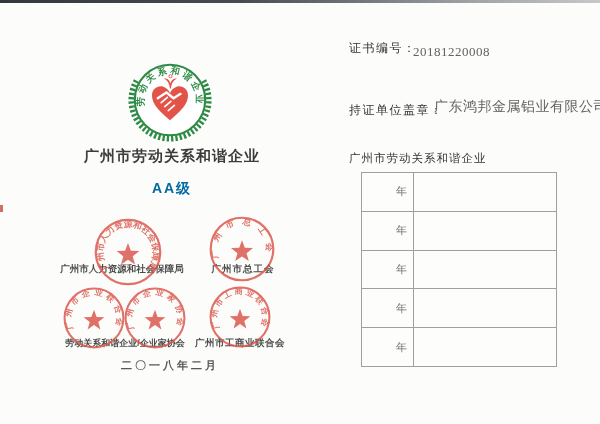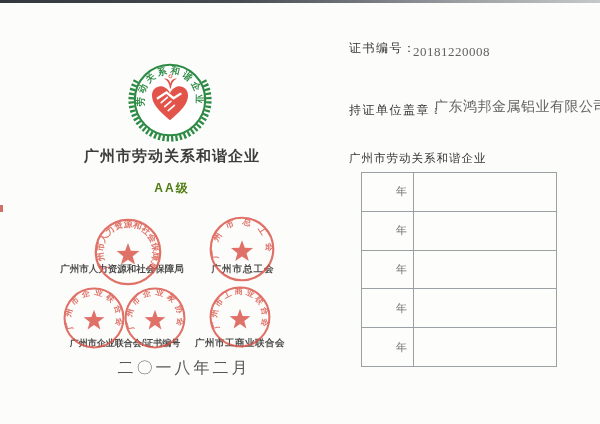--- a/index.html
+++ b/index.html
@@ -17,33 +17,33 @@
     background:#c24036;opacity:.75;
   }
   
   .emblem{position:absolute;left:126px;top:56px;width:88px;height:88px;}
   .title{
     position:absolute;left:0;top:147px;width:344px;text-align:center;
     font-size:15px;font-weight:bold;color:#3c3c3c;letter-spacing:1px;
   }
   .grade{
     position:absolute;left:0;top:180px;width:344px;text-align:center;
-    font-size:12px;font-weight:bold;color:#4d7c0f;letter-spacing:2px;
+    font-size:14px;font-weight:bold;color:#0369a1;letter-spacing:2px;
   }
   .agency{
     position:absolute;transform:translateX(-50%);white-space:nowrap;
     font-size:9.5px;font-weight:bold;color:#4b4b4b;letter-spacing:0px;
   }
   .agency.a1{left:122px;top:263px;}
   .agency.a2{left:243px;top:263px;letter-spacing:1px;}
   .agency.a3{left:125px;top:337px;font-size:9px;}
   .agency.a4{left:240px;top:337px;letter-spacing:0.5px;}
   .issue-date{
-    position:absolute;left:184px;top:358px;transform:translateX(-50%);
-    font-size:16px;color:#575757;letter-spacing:3px;font-weight:normal;white-space:nowrap;
+    position:absolute;left:170px;top:358px;transform:translateX(-50%);
+    font-size:11px;color:#575757;letter-spacing:3px;font-weight:bold;white-space:nowrap;
   }
   
   .seal{position:absolute;opacity:.8;}
   .seal .seal-ring{fill:none;stroke:#d94f44;stroke-width:3.2;}
   .seal .seal-star{fill:#d94f44;}
   .seal .seal-text{
     font-family:"Liberation Sans",sans-serif;font-weight:bold;
     font-size:12.5px;fill:#d94f44;
   }
   .seal.s1{left:93px;top:217px;width:70px;height:70px;}
@@ -113,21 +113,21 @@
     <path class="emb-heart" d="M 50 73 C 38 63 29.5 54.5 29.5 45 C 29.5 37 36.5 33 42.5 35 C 46.5 36.4 48.9 39.2 50 42.4 C 51.1 39.2 53.5 36.4 57.5 35 C 63.5 33 70.5 37 70.5 45 C 70.5 54.5 62 63 50 73 Z"></path>
     <path class="emb-hand" stroke-width="2.6" d="M36 48 L46 41.5 L54 48 L62 43"></path>
     <path class="emb-hand" stroke-width="1.8" d="M40 53 l7 -6 M44 57.5 l7 -6 M48 62 l7 -6"></path>
   </svg>
 
   <div class="title">广州市劳动关系和谐企业</div>
   <div class="grade">AA级</div>
 
   <div class="agency a1">广州市人力资源和社会保障局</div>
   <div class="agency a2">广州市总工会</div>
-  <div class="agency a3">广州市企业联合会/证书编号</div>
+  <div class="agency a3">劳动关系和谐企业/企业家协会</div>
   <div class="agency a4">广州市工商业联合会</div>
   <div class="issue-date">二〇一八年二月</div>
 
   <svg class="seal s1" viewBox="0 0 100 100">
     <defs>
         <path id="sealArc1" d="M 20.5 70.6 A 36 36 0 1 1 79.5 70.6"></path>
       </defs>
     <circle class="seal-ring" cx="50" cy="50" r="46"></circle>
     <text class="seal-text" text-anchor="middle">
       <textPath href="#sealArc1" startOffset="50%">广州市人力资源和社会保障局</textPath>

